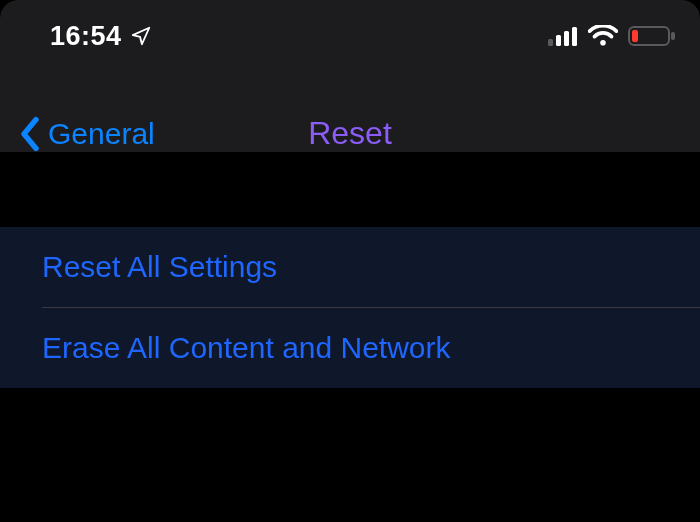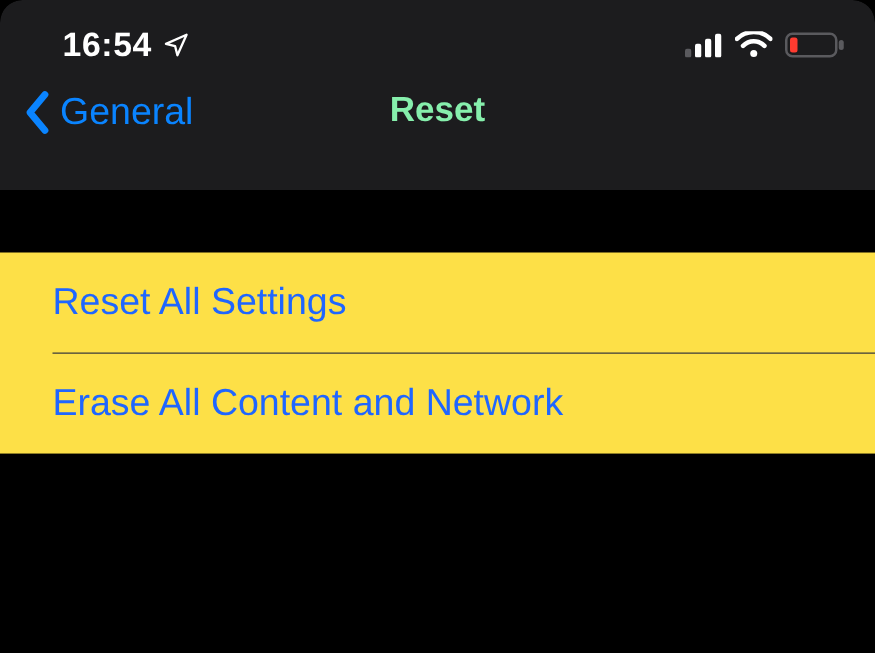--- a/index.html
+++ b/index.html
@@ -48,51 +48,52 @@
     gap: 10px;
   }
   .icon svg { display: block; }
 
   
   .nav-bar {
     height: 80px;
     background: #1c1c1e;
     position: relative;
     display: flex;
-    align-items: flex-start;
+    align-items: flex-end;
   }
   .nav-back {
     display: flex;
     align-items: center;
     gap: 6px;
     padding-left: 18px;
     color: #0a84ff;
     font-size: 30px;
     font-weight: 400;
     cursor: pointer;
   }
   .nav-title {
     position: absolute;
     left: 50%;
     transform: translateX(-50%);
-    font-size: 28px;
-    font-weight: 700;
-    color: #86efac;
+    font-size: 32px;
+    font-weight: 400;
+    color: #8b5cf6;
   }
 
   
   .gap {
     height: 50px;
     background: #000;
   }
   .gap.small {
     height: 48px;
   }
   .list-group {
-    background: #fde047;
+    background: #0f172a;
+    margin-top: 25px;
   }
   .list-item {
     height: 80px;
     display: flex;
     align-items: center;
     padding: 0 42px;
     color: #1f66ff;
     font-size: 30px;
     font-weight: 400;
     cursor: pointer;

